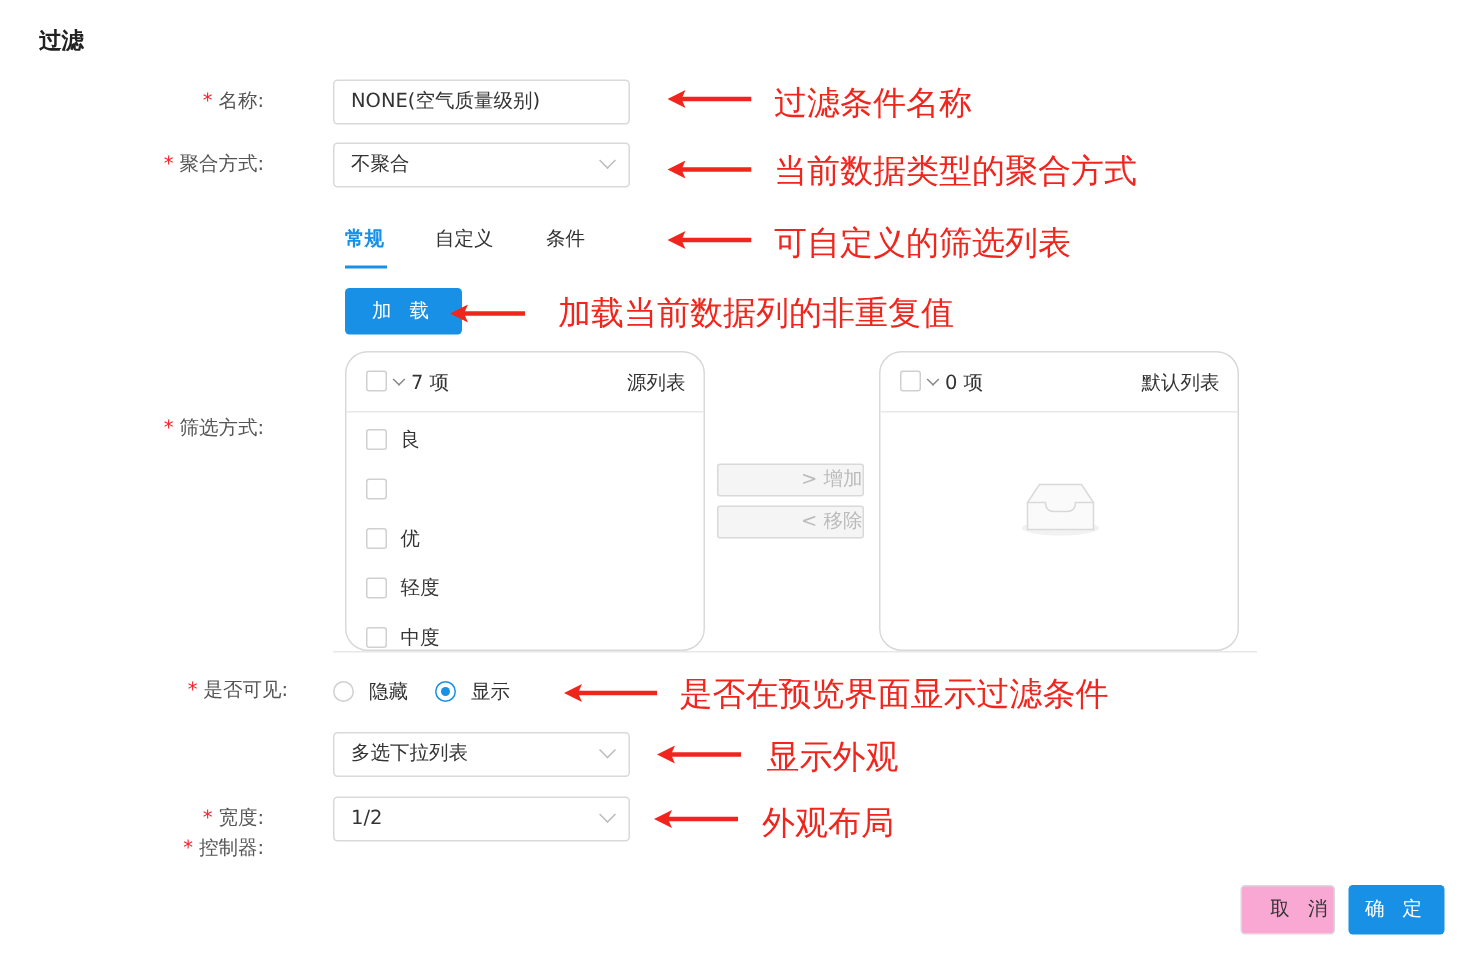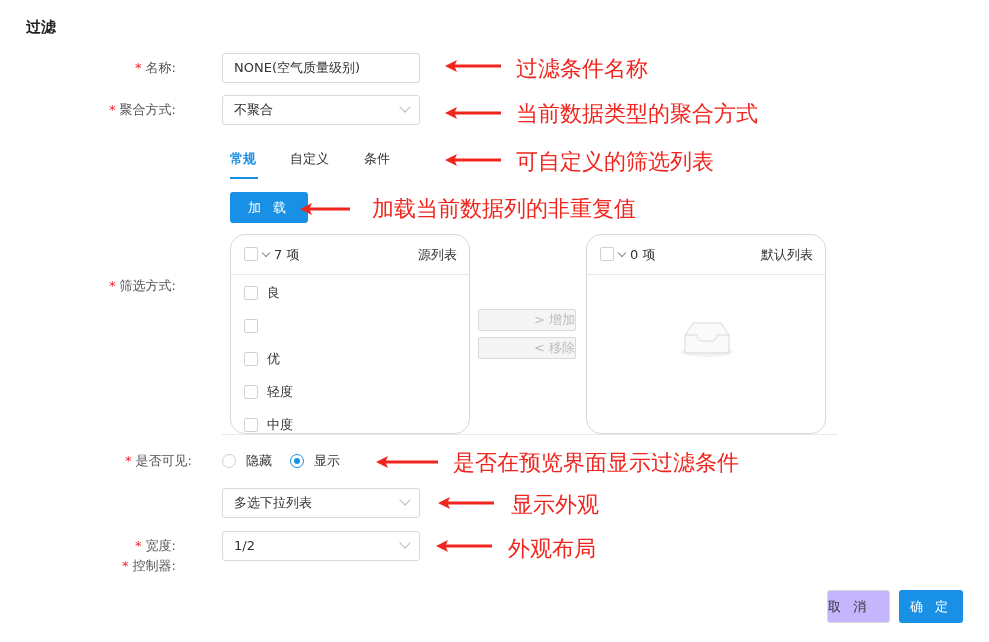--- a/index.html
+++ b/index.html
@@ -11,21 +11,21 @@
   .label .req { color:#f5222d; margin-right:4px; }
   .input { left:222px; width:198px; height:30px; border:1px solid #d9d9d9; border-radius:3px;
            box-sizing:border-box; padding:0 11px; line-height:28px; font-size:13px; color:#333; background:#fff; }
   .select .chev { position:absolute; right:10px; top:9px; width:7px; height:7px;
                   border-right:1px solid #bbb; border-bottom:1px solid #bbb; transform:rotate(45deg); top:7px; }
   .tabs { left:230px; top:150px; height:32px; }
   .tab { position:absolute; top:0; font-size:13px; color:#333; cursor:pointer; white-space:nowrap; }
   .tab.active { color:#1890e6; font-weight:bold; }
   .tab-ink { position:absolute; left:0; top:27px; width:28px; height:2px; background:#1890e6; }
   .btn-primary { background:#1890e6; color:#fff; border-radius:3px; text-align:center; font-size:13px; letter-spacing:4px; }
-  .btn-default { background:#c4b5fd; color:#333; border:1px solid #d9d9d9; border-radius:3px; box-sizing:border-box; text-align:left; font-size:13px; letter-spacing:4px; }
+  .btn-default { background:#f9a8d4; color:#333; border:1px solid #d9d9d9; border-radius:3px; box-sizing:border-box; text-align:right; font-size:13px; letter-spacing:4px; }
   .panel { border:1px solid #d9d9d9; border-radius:15px; box-sizing:border-box; background:#fff; overflow:hidden; }
   .panel-head { position:absolute; left:0; right:0; top:0; height:39px; border-bottom:1px solid #e8e8e8; }
   .cb { position:absolute; width:14px; height:14px; border:1px solid #d0d0d0; border-radius:2px; box-sizing:border-box; background:#fff; }
   .count { position:absolute; left:31px; top:11px; font-size:13px; color:#333; }
   .count .caret { display:inline-block; width:5px; height:5px; border-right:1px solid #888; border-bottom:1px solid #888; transform:rotate(45deg); margin:0 5px 3px 1px; }
   .panel-title { position:absolute; right:12px; top:11px; font-size:13px; color:#333; }
   .row { position:absolute; left:0; right:0; height:33px; }
   .row .cb { left:13px; top:10px; }
   .row .txt { position:absolute; left:36px; top:8px; font-size:13px; color:#333; }
   .op { width:98px; height:22px; border:1px solid #d9d9d9; background:#f5f5f5; border-radius:2px; box-sizing:border-box;

